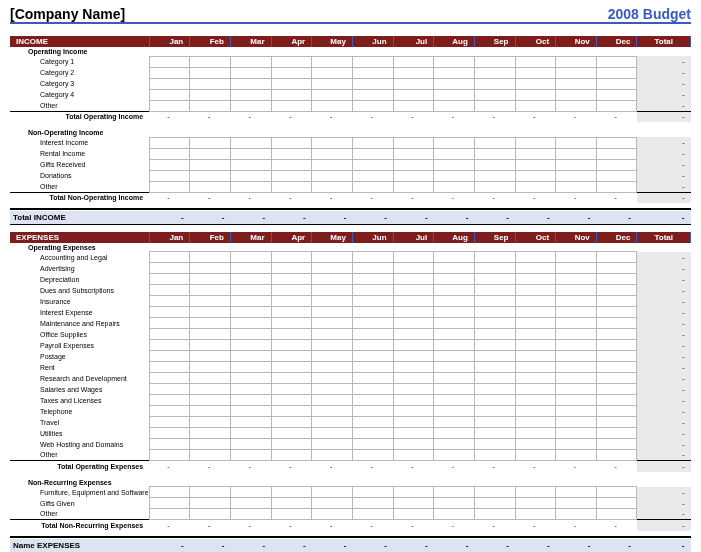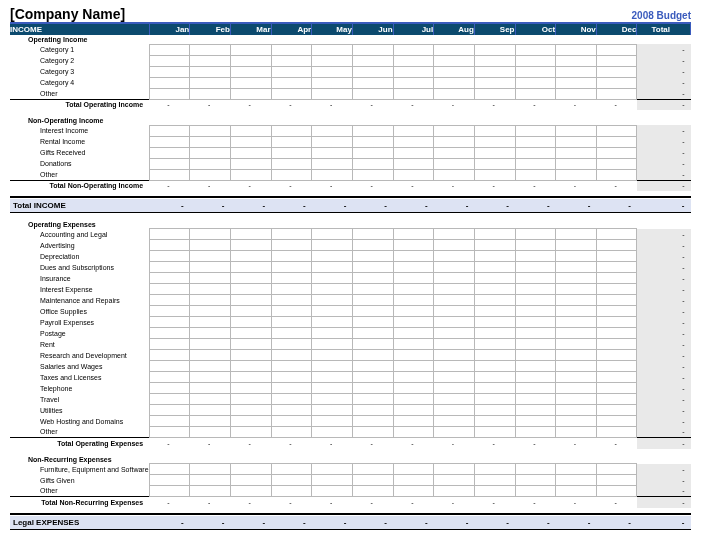--- a/index.html
+++ b/index.html
@@ -1,24 +1,24 @@
 <!DOCTYPE html>
 <html><head>
 <meta charset="utf-8">
 <style>
 *{box-sizing:border-box;margin:0;padding:0}
 body{font-family:Arial,sans-serif;font-size:7px;background:#fff;width:701px;padding:6px 10px 4px;color:#000}
-.hdr{display:flex;justify-content:space-between;align-items:baseline;border-bottom:2px solid #3a5bbd;margin-bottom:0}
+.hdr{display:flex;justify-content:space-between;align-items:baseline;border-bottom:2px solid #3a5bbd;margin-bottom:12px}
 .company{font-size:14px;font-weight:bold;color:#000}
-.budget{font-size:10px;font-weight:bold;color:#3a5bbd}
+.budget{font-size:14px;font-weight:bold;color:#3a5bbd}
 table{border-collapse:collapse;width:100%;table-layout:fixed}
 .lbl{width:130px}
 .mon{width:38px}
 .tot{width:50px}
-.section-hdr td{background:#0c4a6e;color:#fff;font-weight:bold;font-size:8px;padding:1px 0;border-right:1px solid #3a5bbd}
+.section-hdr td{background:#7f1d1d;color:#fff;font-weight:bold;font-size:8px;padding:1px 6px;border-right:1px solid #3a5bbd}
 .section-hdr .s-title{text-align:left}
 .section-hdr .s-mon{text-align:right}
 .section-hdr .s-tot{text-align:center;padding-right:6px}
 .subhdr td:first-child{font-weight:bold;padding:1px 0 1px 18px}
 .item td:first-child{padding:1px 0 1px 30px}
 .item .c,.subtot .c{border:1px solid #b8b8b8;height:11px;text-align:right;padding-right:2px}
 .item .t,.subtot .t{background:#e9e9e9;text-align:right;padding-right:6px}
 .subtot td:first-child{font-weight:bold;text-align:right;padding-right:6px;border-top:1px solid #000}
 .subtot .c{border:none;border-top:1px solid #000;text-align:center}
 .subtot .t{border-top:1px solid #000}
@@ -294,20 +294,36 @@
         <td class="tv">-</td>
         <td class="tv">-</td>
         <td class="tv">-</td>
       </tr>
       <tr class="sep2">
         <td colspan="14"></td>
       </tr>
       <tr class="gap">
         <td colspan="14"></td>
       </tr>
+      <tr class="section-hdr">
+        <td class="s-title">EXPENSES</td>
+        <td class="s-mon">Jan</td>
+        <td class="s-mon">Feb</td>
+        <td class="s-mon">Mar</td>
+        <td class="s-mon">Apr</td>
+        <td class="s-mon">May</td>
+        <td class="s-mon">Jun</td>
+        <td class="s-mon">Jul</td>
+        <td class="s-mon">Aug</td>
+        <td class="s-mon">Sep</td>
+        <td class="s-mon">Oct</td>
+        <td class="s-mon">Nov</td>
+        <td class="s-mon">Dec</td>
+        <td class="s-tot">Total</td>
+      </tr>
       <tr class="subhdr">
         <td>Operating Expenses</td>
         <td colspan="13"></td>
       </tr>
       <tr class="item">
         <td>Accounting and Legal</td>
         <td class="c"></td>
         <td class="c"></td>
         <td class="c"></td>
         <td class="c"></td>
@@ -696,21 +712,21 @@
         <td class="c">-</td>
         <td class="t">-</td>
       </tr>
       <tr class="gap">
         <td colspan="14"></td>
       </tr>
       <tr class="sep">
         <td colspan="14"></td>
       </tr>
       <tr class="totrow">
-        <td>Legal EXPENSES</td>
+        <td>Name EXPENSES</td>
         <td class="tv">-</td>
         <td class="tv">-</td>
         <td class="tv">-</td>
         <td class="tv">-</td>
         <td class="tv">-</td>
         <td class="tv">-</td>
         <td class="tv">-</td>
         <td class="tv">-</td>
         <td class="tv">-</td>
         <td class="tv">-</td>

